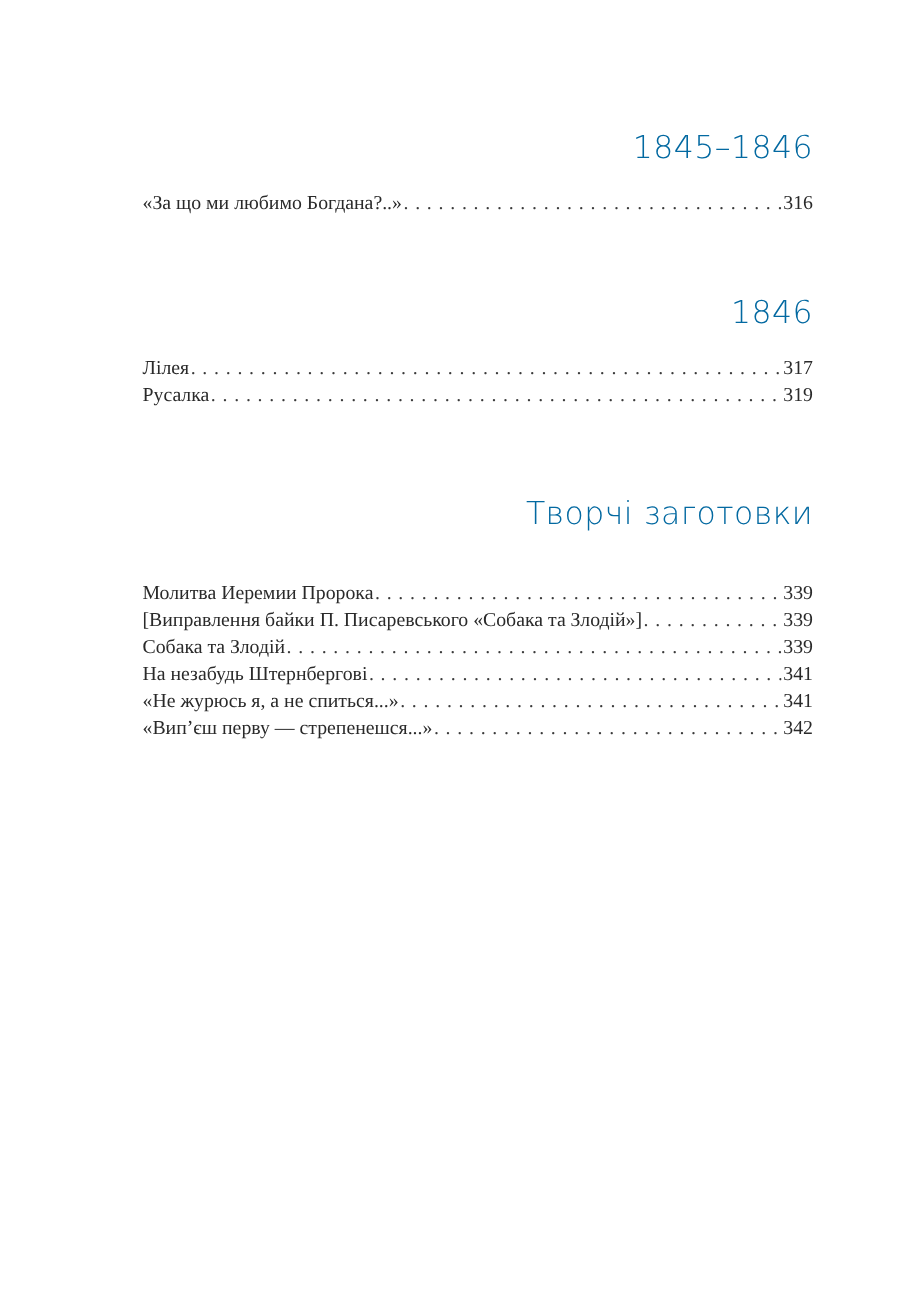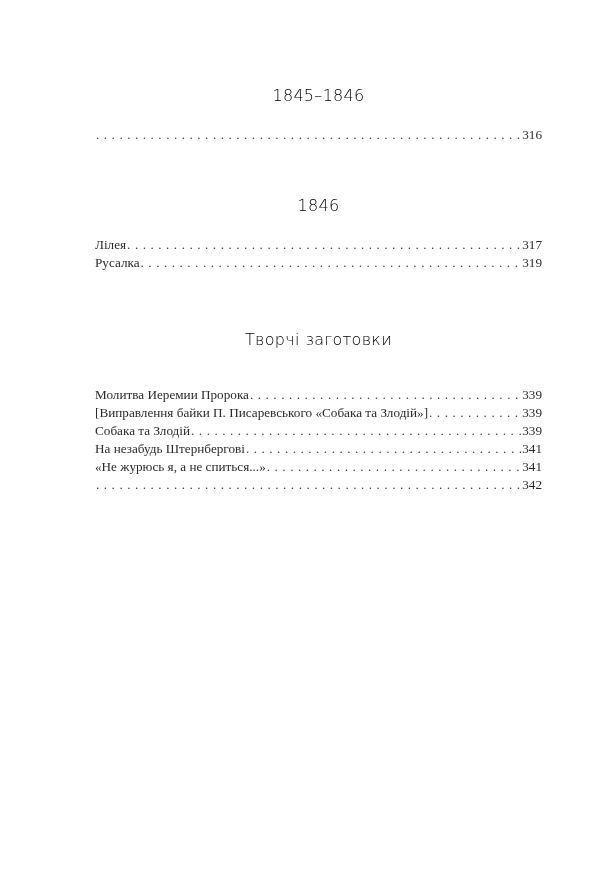--- a/index.html
+++ b/index.html
@@ -1,36 +1,37 @@
 <!DOCTYPE html>
 <html><head>
 <meta charset="utf-8">
 <style>
   html, body { margin: 0; padding: 0; background: #ffffff; }
   body { width: 600px; height: 875px; position: relative; overflow: hidden;
          font-family: "Liberation Serif", "DejaVu Serif", serif; color: #2a2a2a; }
   .page { position: absolute; left: 95px; top: 0; width: 447px; }
-  .heading { text-align: center; font-family: "DejaVu Sans", sans-serif; font-weight: 300;
-             color: #000000; font-size: 16px; letter-spacing: 0.3px; position: absolute;
+  .heading { text-align: right; font-family: "DejaVu Sans", sans-serif; font-weight: 300;
+             color: #0369a1; font-size: 21px; letter-spacing: 0.3px; position: absolute;
              left: 0; width: 447px; }
   .section-list { position: absolute; left: 0; width: 447px; }
   .entry { display: flex; align-items: baseline; font-size: 13.2px; height: 18px; line-height: 18px; white-space: nowrap; }
   .entry .title { flex: 0 0 auto; }
   .entry .dots { flex: 1 1 auto; overflow: hidden; letter-spacing: 3.2px; color: #3a3a3a; margin: 0 1px; }
   .entry .dots::before { content: ". . . . . . . . . . . . . . . . . . . . . . . . . . . . . . . . . . . . . . . . . . . . . . . . . . . . . . . . . . . . . . . . . . . . . . . . . . . . . . . ."; letter-spacing: 0; word-spacing: 1.2px; }
   .entry .page-num { flex: 0 0 auto; text-align: right; }
 </style>
 </head>
 <body>
 
 <div class="page">
 
   <div class="heading" style="top:86px;">1845–1846</div>
   <div class="section-list" style="top:126px;">
     <div class="entry">
+      <span class="title">«За що ми любимо Богдана?..»</span>
       <span class="dots"></span>
       <span class="page-num">316</span>
     </div>
   </div>
 
   <div class="heading" style="top:196px;">1846</div>
   <div class="section-list" style="top:236px;">
     <div class="entry">
       <span class="title">Лілея</span>
       <span class="dots"></span>
@@ -64,18 +65,19 @@
       <span class="title">На незабудь Штернбергові</span>
       <span class="dots"></span>
       <span class="page-num">341</span>
     </div>
     <div class="entry">
       <span class="title">«Не журюсь я, а не спиться...»</span>
       <span class="dots"></span>
       <span class="page-num">341</span>
     </div>
     <div class="entry">
+      <span class="title">«Вип’єш перву — стрепенешся...»</span>
       <span class="dots"></span>
       <span class="page-num">342</span>
     </div>
   </div>
 
 </div>
 
 </body></html>

